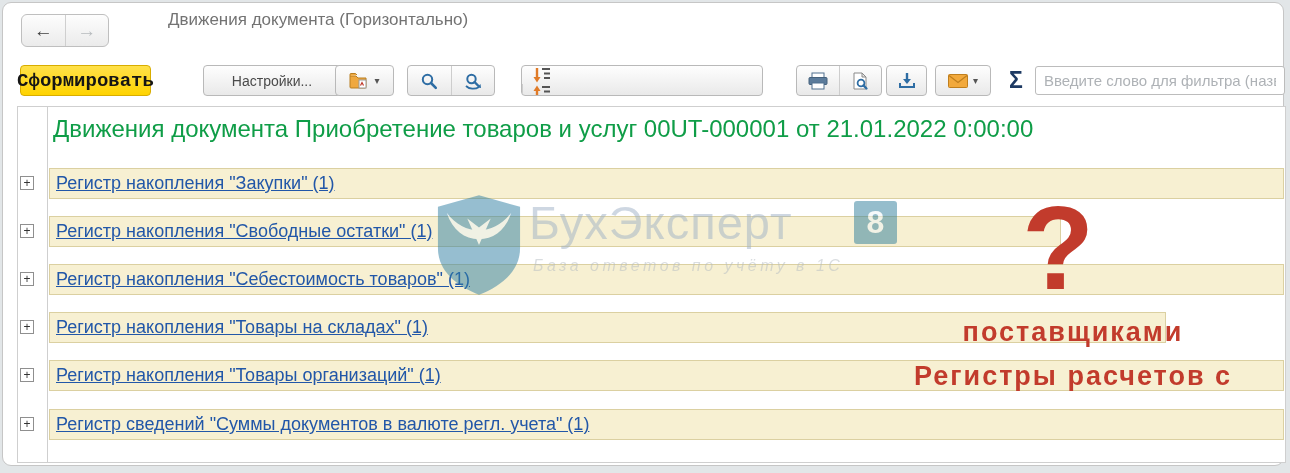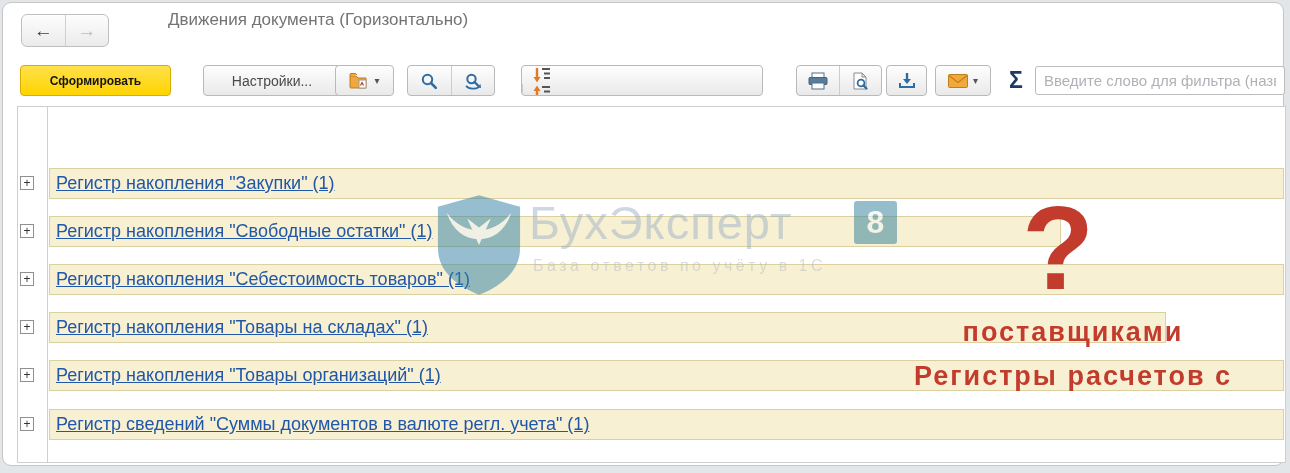--- a/index.html
+++ b/index.html
@@ -33,23 +33,23 @@
   }
   
   .btn {
     position:absolute; top:62px; height:31px;
     display:flex; align-items:center; justify-content:center; gap:5px;
     background:linear-gradient(#fefefe,#e9e9e9);
     border:1px solid #b9b9b9; border-radius:4px;
     font-size:14px; color:#4a4a4a; cursor:pointer;
   }
   .btn-generate {
-    left:17px; width:151px;
+    left:17px; width:131px;
     background:linear-gradient(#ffe14a,#ffd300);
-    border:1px solid #d8ad00; color:#151515; font-weight:bold; font-size:12px;
+    border:1px solid #d8ad00; color:#151515; font-weight:bold; font-size:19px;font-family:Liberation Mono, monospace;
   }
   .btn-settings { left:200px; width:138px; }
   .btn-variants { left:332px; width:59px; }
   .btn-group {
     position:absolute; top:62px; height:31px; display:flex;
     background:linear-gradient(#fefefe,#e9e9e9);
     border:1px solid #b9b9b9; border-radius:4px; overflow:hidden;
   }
   .grp-cell {
     display:flex; align-items:center; justify-content:center; gap:5px;
@@ -120,21 +120,21 @@
     position:absolute; left:96px; top:2px;
     font-size:47px; letter-spacing:1px; color:#9fb1c6;
   }
   .wm-badge {
     position:absolute; left:421px; top:8px; width:43px; height:43px;
     background:#2e7d9b; color:#eef5f8; border-radius:3px;
     font-size:32px; font-weight:bold; text-align:center; line-height:43px;
   }
   .wm-tagline {
     position:absolute; left:100px; top:64px;
-    font-size:16px; letter-spacing:3.5px; color:#b5bcc2;
+    font-size:16px; letter-spacing:3.5px; color:#b5bcc2;font-style:italic;
   }
   
   .qmark {
     position:absolute; left:1003px; top:186px; width:104px;
     font-size:118px; line-height:1; font-weight:700; color:#c23b2c;
     text-align:center;
   }
   .annot-text {
     position:absolute; left:860px; top:307px; width:420px;
     text-align:center; font-size:27px; font-weight:700;
@@ -264,20 +264,21 @@
     <span class="caret">▾</span>
   </div>
 
   <div class="sigma">Σ</div>
 
   <input class="filter-input" type="text" placeholder="Введите слово для фильтра (назв" style="">
 
   <div class="report-area"></div>
   <div class="gutter-line"></div>
 
+  <div class="report-title">Движения документа Приобретение товаров и услуг 00UT-000001 от 21.01.2022 0:00:00</div>
 
   <div class="row w-full r0">
     <a class="row-link">Регистр накопления "Закупки" (1)</a>
   </div>
   <div class="row r1">
     <a class="row-link">Регистр накопления "Свободные остатки" (1)</a>
   </div>
   <div class="row w-full r2">
     <a class="row-link">Регистр накопления "Себестоимость товаров" (1)</a>
   </div>

